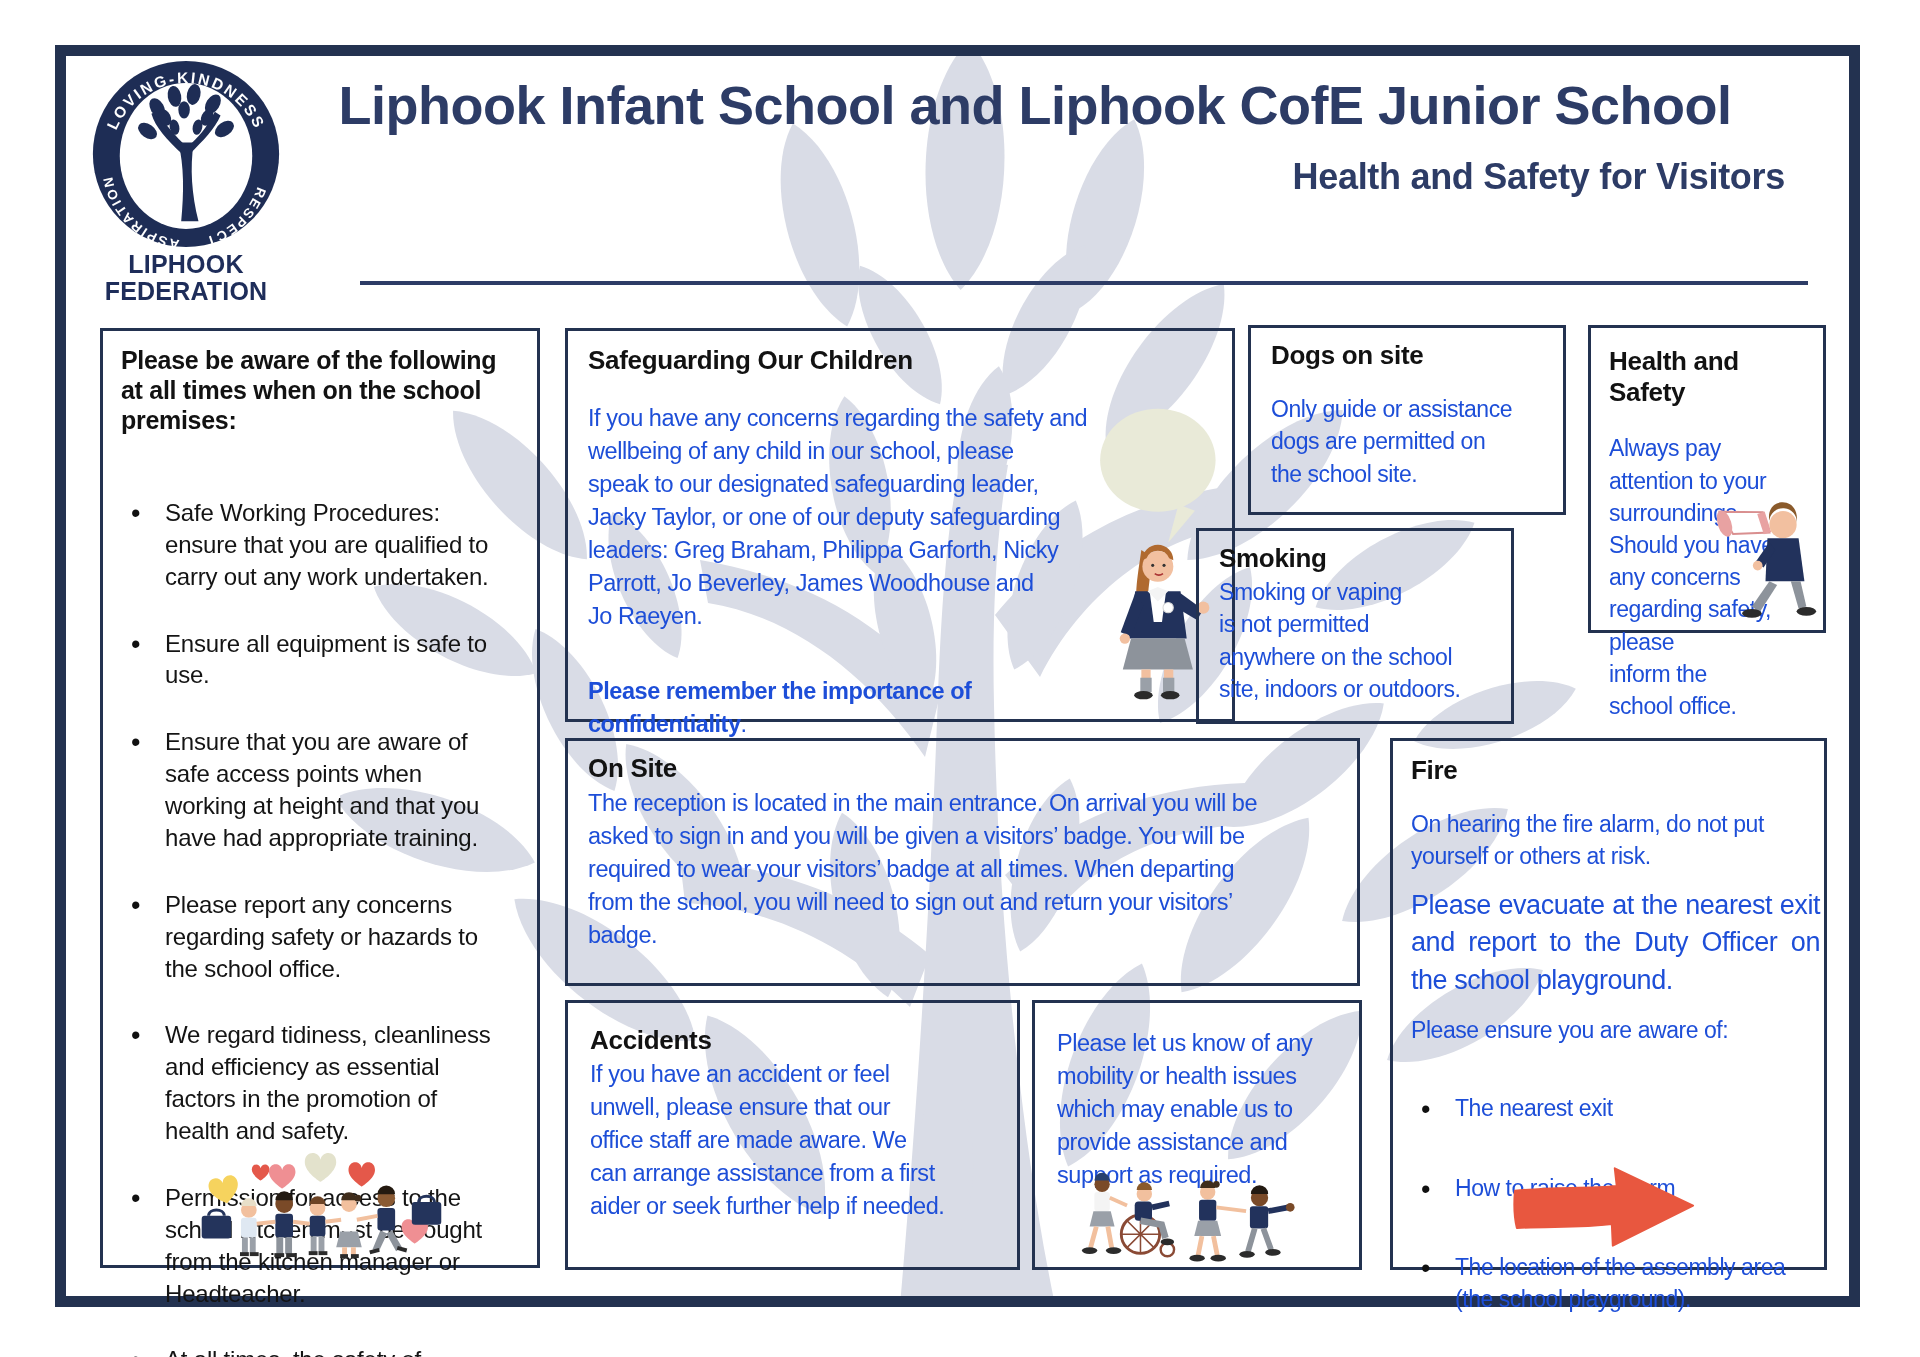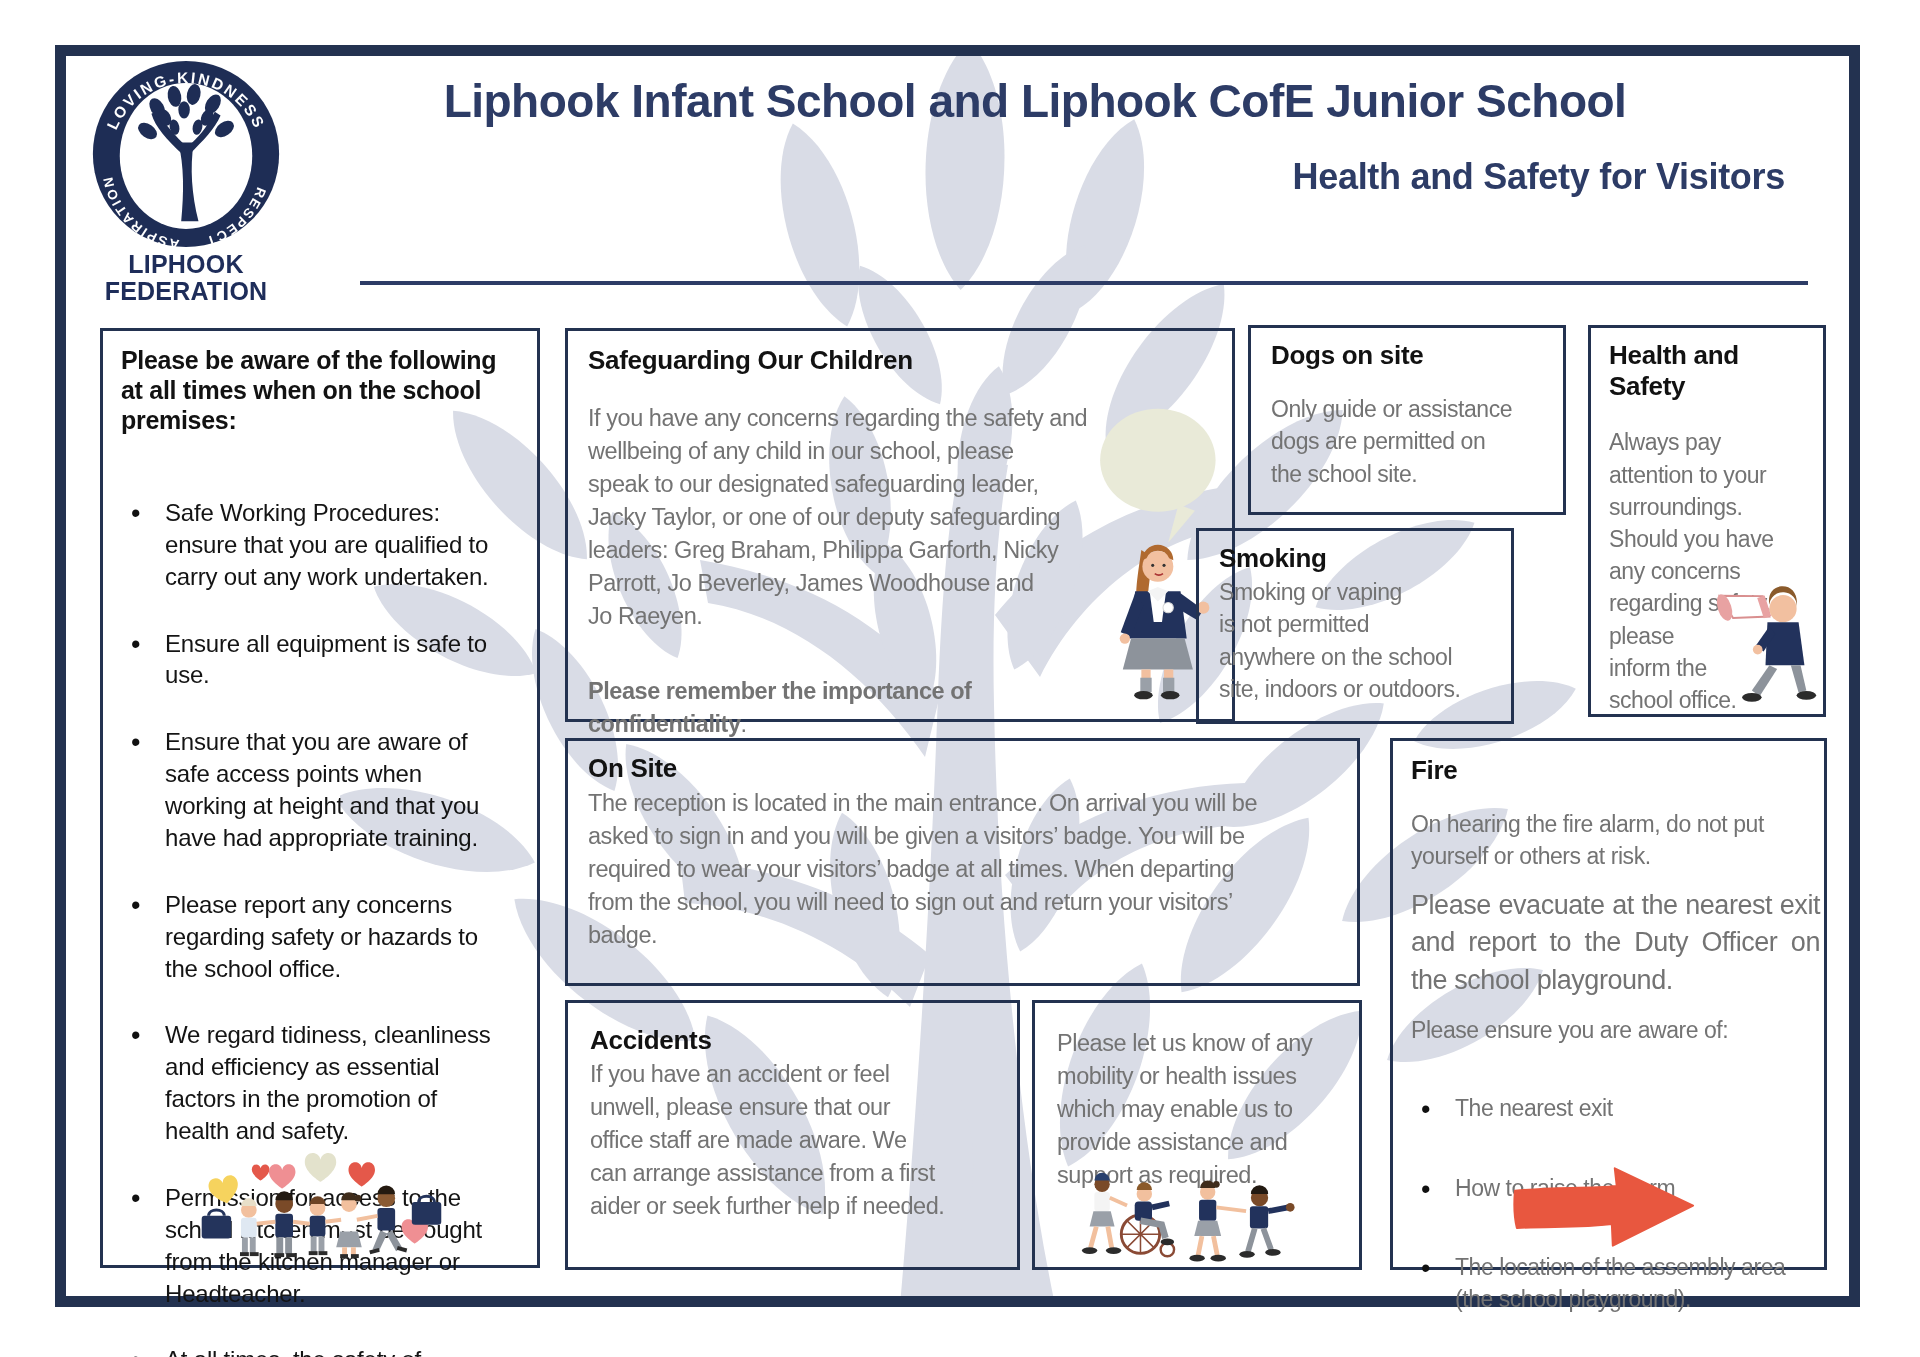--- a/index.html
+++ b/index.html
@@ -5,28 +5,28 @@
   html,body{margin:0;padding:0;background:#ffffff;}
   #canvas{position:relative;width:1920px;height:1357px;overflow:hidden;background:#ffffff;
           font-family:"Liberation Sans",sans-serif;color:#161616;}
   .abs{position:absolute;}
   #page-border{left:55px;top:45px;width:1805px;height:1262px;border:11px solid #233250;
                box-sizing:border-box;z-index:1;}
   #watermark{left:340px;top:55px;width:1250px;height:1250px;z-index:0;pointer-events:none;}
   .box{position:absolute;border:3.5px solid #233250;background:transparent;box-sizing:border-box;
        padding:12px 20px;z-index:2;}
   .h{font-weight:bold;color:#121212;font-size:26px;letter-spacing:-0.3px;line-height:1.2;}
-  .cond{font-size:23.5px;letter-spacing:-0.45px;line-height:1.4;white-space:pre-line;color:#737373;}
+  .cond{font-size:23.5px;letter-spacing:-0.45px;line-height:1.4;white-space:pre-line;color:#1d4ed8;}
   .plain{font-size:24px;letter-spacing:-0.2px;line-height:1.33;white-space:pre-line;color:#141414;}
   .justify{white-space:normal;text-align:justify;}
   ul.bullets{list-style:none;margin:0;padding:0;}
   ul.bullets li{position:relative;padding-left:44px;white-space:pre-line;margin-bottom:3px;}
   ul.bullets li::before{content:"\2022";position:absolute;left:10px;top:-1px;font-size:27px;color:#111;}
   ul.fire-bullets li{margin-bottom:15px;}
-  #title{left:285px;top:74px;width:1500px;text-align:center;font-size:46px;font-weight:bold;
+  #title{left:285px;top:74px;width:1500px;text-align:center;font-size:54px;font-weight:bold;
          color:#2d3c66;letter-spacing:-0.5px;z-index:2;}
   #subtitle{left:285px;top:156px;width:1500px;text-align:right;font-size:36px;font-weight:bold;
             color:#2d3c66;letter-spacing:-0.3px;z-index:2;}
   #federation{left:55px;top:251px;width:262px;text-align:center;font-size:25px;font-weight:bold;
               color:#1e2d5a;line-height:1.08;letter-spacing:0.2px;white-space:pre-line;z-index:2;}
   #header-rule{left:360px;top:281px;width:1448px;height:4px;background:#2d3c66;z-index:2;}
   #logo{left:88px;top:58px;width:196px;height:192px;z-index:2;}
   .illus{position:absolute;z-index:3;pointer-events:none;}
 </style>
 </head>
@@ -259,21 +259,21 @@
   </div>
 
   <div class="box" style="left:1196px;top:528px;width:318px;height:196px;">
     <div class="h" style="margin-bottom:2px;">Smoking</div>
     <div class="cond" style="font-size:23px;">Smoking or vaping
  is not permitted
 anywhere on the school
 site, indoors or outdoors.</div>
   </div>
 
-  <div class="box" style="left:1588px;top:325px;width:238px;height:392px;padding:12px 14px 12px 18px;">
+  <div class="box" style="left:1588px;top:325px;width:238px;height:308px;padding:18px 14px 12px 18px;">
     <div class="h" style="margin-bottom:24px;">Health and Safety</div>
     <div class="cond" style="font-size:23px;">Always pay
 attention to your
 surroundings.
 Should you have
 any concerns
 regarding safety,
 please
 inform the
 school office.</div>

